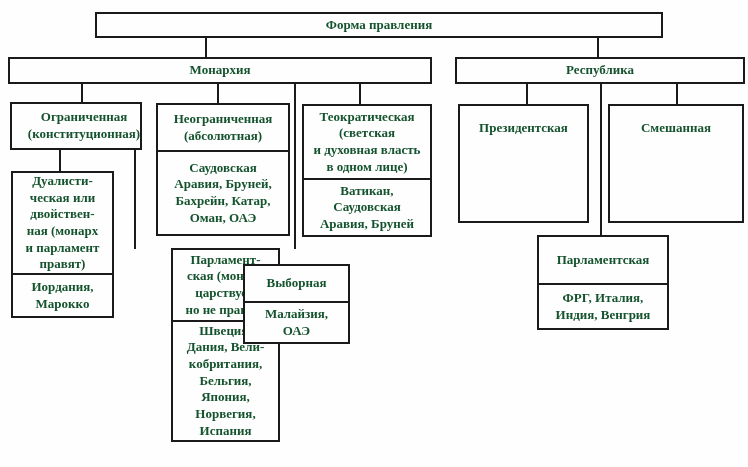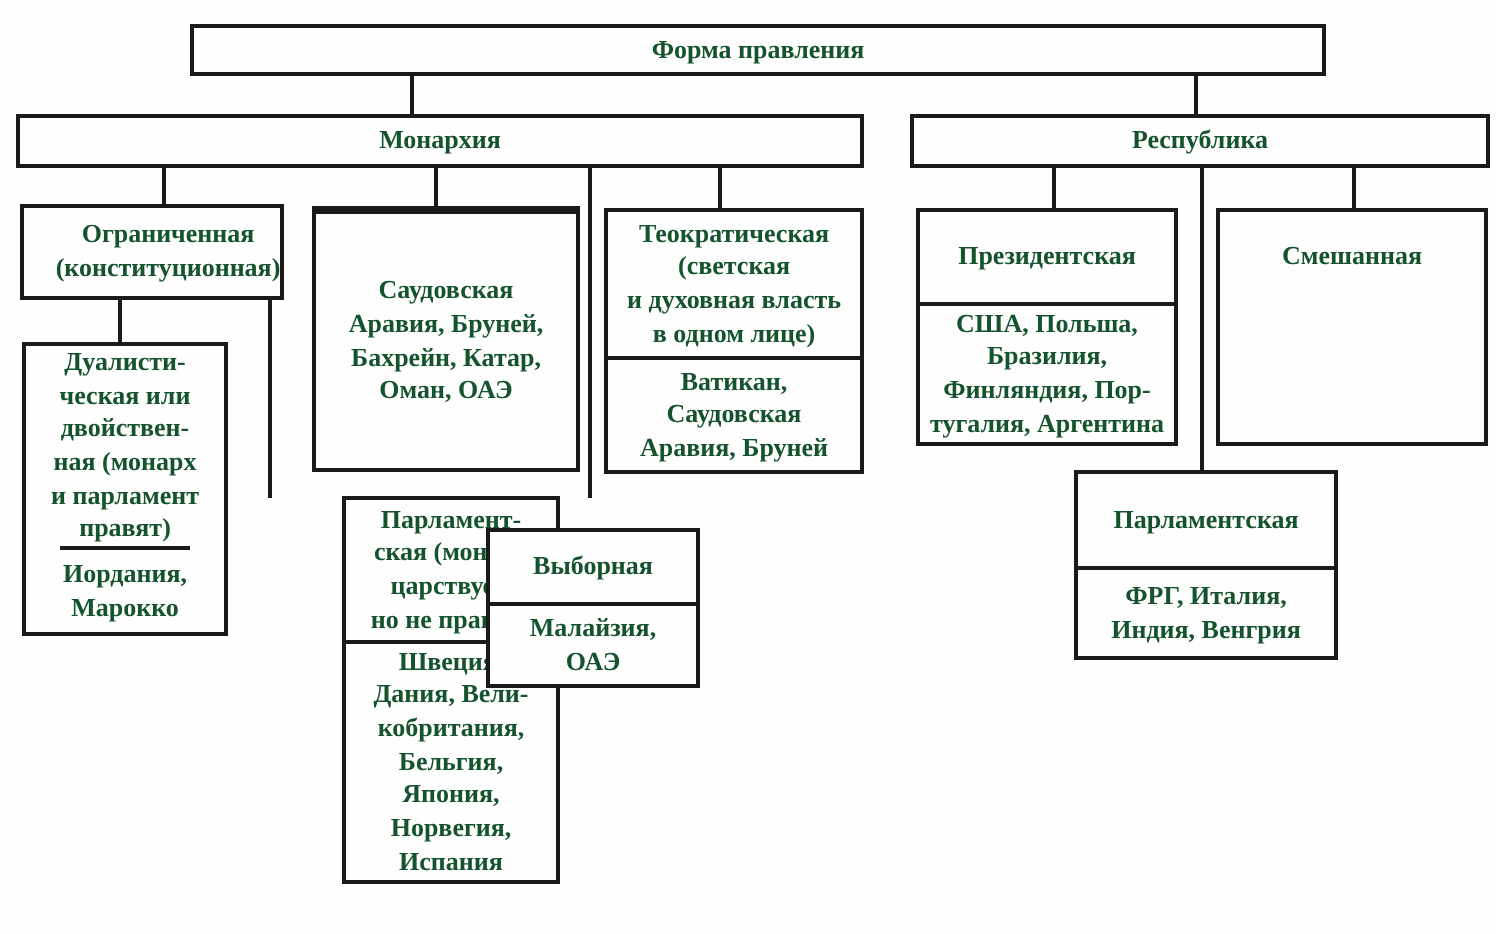--- a/index.html
+++ b/index.html
@@ -71,37 +71,39 @@
   <div class="node" style="left:455px; top:57px; width:290px; height:27px;">
     <div class="lbl single">Республика</div>
   </div>
 
   <div class="node" style="left:10px; top:102px; width:132px; height:48px;padding-left:16px;">
     <div class="lbl single">Ограниченная
 (конституционная)</div>
   </div>
 
   <div class="node" style="left:156px; top:103px; width:134px; height:133px;">
+    <div class="lbl head" style="height:45px;">Неограниченная
+(абсолютная)</div>
     <div class="lbl ex">Саудовская
 Аравия, Бруней,
 Бахрейн, Катар,
 Оман, ОАЭ</div>
   </div>
 
   <div class="node" style="left:302px; top:104px; width:130px; height:133px;">
     <div class="lbl head" style="height:72px;">Теократическая
 (светская
 и духовная власть
 в одном лице)</div>
     <div class="lbl ex">Ватикан,
 Саудовская
 Аравия, Бруней</div>
   </div>
 
-  <div class="node" style="left:11px; top:171px; width:103px; height:147px;align-items:center;">
+  <div class="node" style="left:11px; top:171px; width:103px; height:147px;">
     <div class="lbl head" style="height:100px;">Дуалисти-
 ческая или
 двойствен-
 ная (монарх
 и парламент
 правят)</div>
     <div class="lbl ex">Иордания,
 Марокко</div>
   </div>
 
@@ -120,24 +122,20 @@
   </div>
 
   <div class="node" style="left:243px; top:264px; width:107px; height:80px;justify-content:space-between;">
     <div class="lbl head" style="height:35px;">Выборная</div>
     <div class="lbl ex">Малайзия,
 ОАЭ</div>
   </div>
 
   <div class="node" style="left:458px; top:104px; width:131px; height:119px;">
     <div class="lbl head" style="height:45px;">Президентская</div>
-    <div class="lbl ex">США, Польша,
-Бразилия,
-Финляндия, Пор-
-тугалия, Аргентина</div>
   </div>
 
   <div class="node" style="left:608px; top:104px; width:136px; height:119px;">
     <div class="lbl head" style="height:45px;">Смешанная</div>
   </div>
 
   <div class="node" style="left:537px; top:235px; width:132px; height:95px;">
     <div class="lbl head" style="height:46px;">Парламентская</div>
     <div class="lbl ex">ФРГ, Италия,
 Индия, Венгрия</div>

